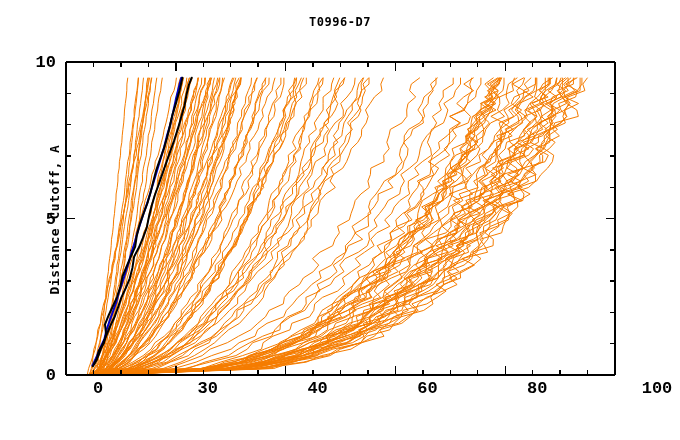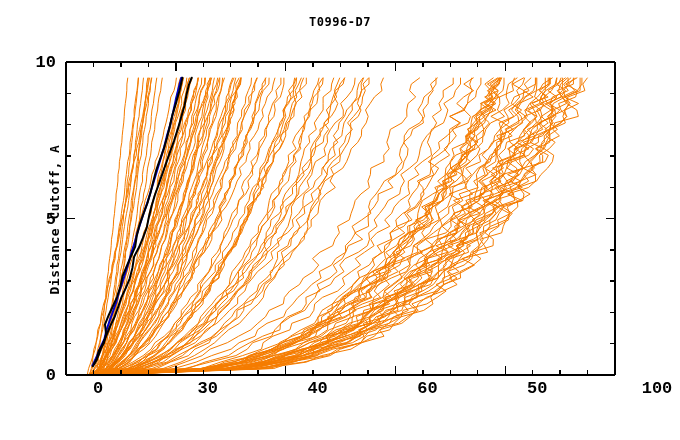--- a/index.html
+++ b/index.html
@@ -290,21 +290,21 @@
   <div class="chart-title">T0996-D7</div>
 
 
   <div class="ylabel">Distance Cutoff, A</div>
 
   <div id="xtick-labels">
       <div class="tick-label xtick-label" style="left: 66px;">0</div>
       <div class="tick-label xtick-label" style="left: 175.8px;">30</div>
       <div class="tick-label xtick-label" style="left: 285.6px;">40</div>
       <div class="tick-label xtick-label" style="left: 395.4px;">60</div>
-      <div class="tick-label xtick-label" style="left: 505.2px;">50</div>
+      <div class="tick-label xtick-label" style="left: 505.2px;">80</div>
       <div class="tick-label xtick-label" style="left: 625px;">100</div>
     </div>
   <div id="ytick-labels">
       <div class="tick-label ytick-label" style="top: 375px;">0</div>
       <div class="tick-label ytick-label" style="top: 218.5px;">5</div>
       <div class="tick-label ytick-label" style="top: 62px;">10</div>
     </div>
 
 </div>
 

